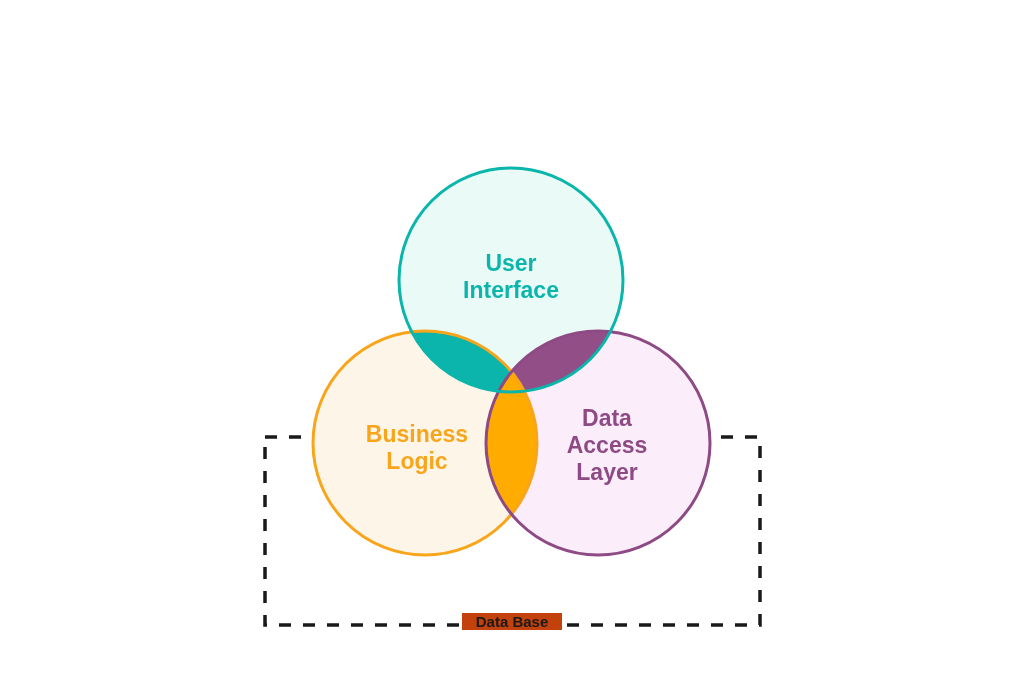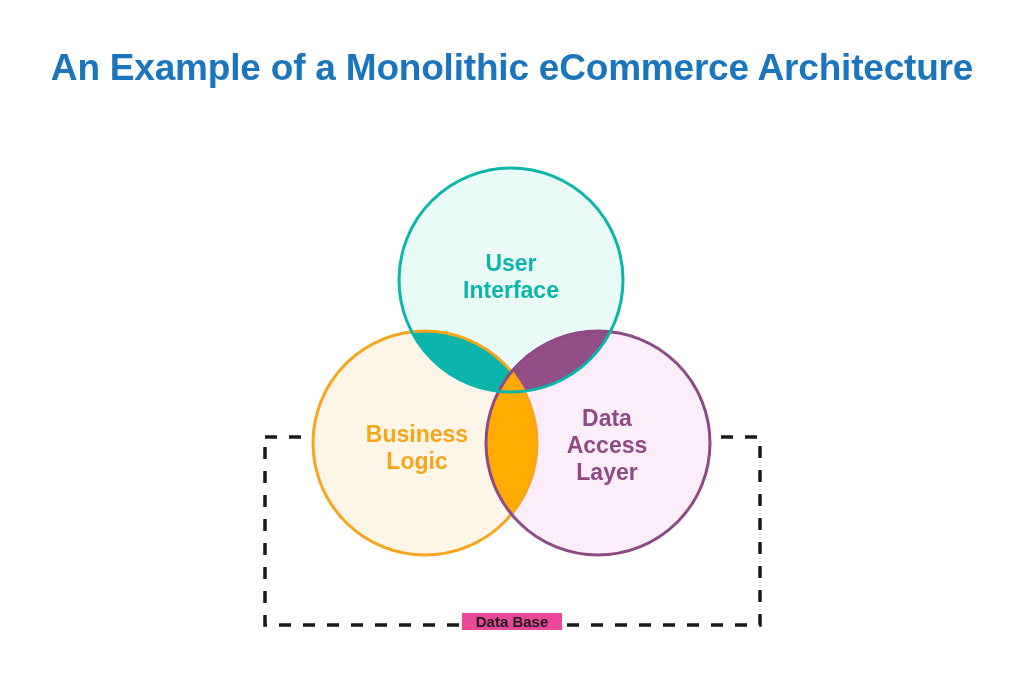--- a/index.html
+++ b/index.html
@@ -33,32 +33,31 @@
     width:1024px; height:678px;
   }
   .db-label{
     position:absolute;
     left:462px; top:613px;
     width:100px;
     text-align:center;
     font-size:15px;
     font-weight:600;
     color:#1a1a1a;
-    background:#ec4899;
+    background:#c2410c;
     padding:0 6px;
     box-sizing:border-box;
   }
   svg{display:block;}
 </style>
 </head>
 <body>
 
 <div id="canvas">
 
-  <div class="title">An Example of a Monolithic eCommerce Architecture</div>
 
   <svg class="diagram" width="1024" height="678" viewBox="0 0 1024 678">
     <defs>
 
       <clipPath id="clip-ui">
           <circle cx="511" cy="280" r="112"></circle>
         </clipPath>
       <clipPath id="clip-bl">
           <circle cx="425" cy="443" r="112"></circle>
         </clipPath>

